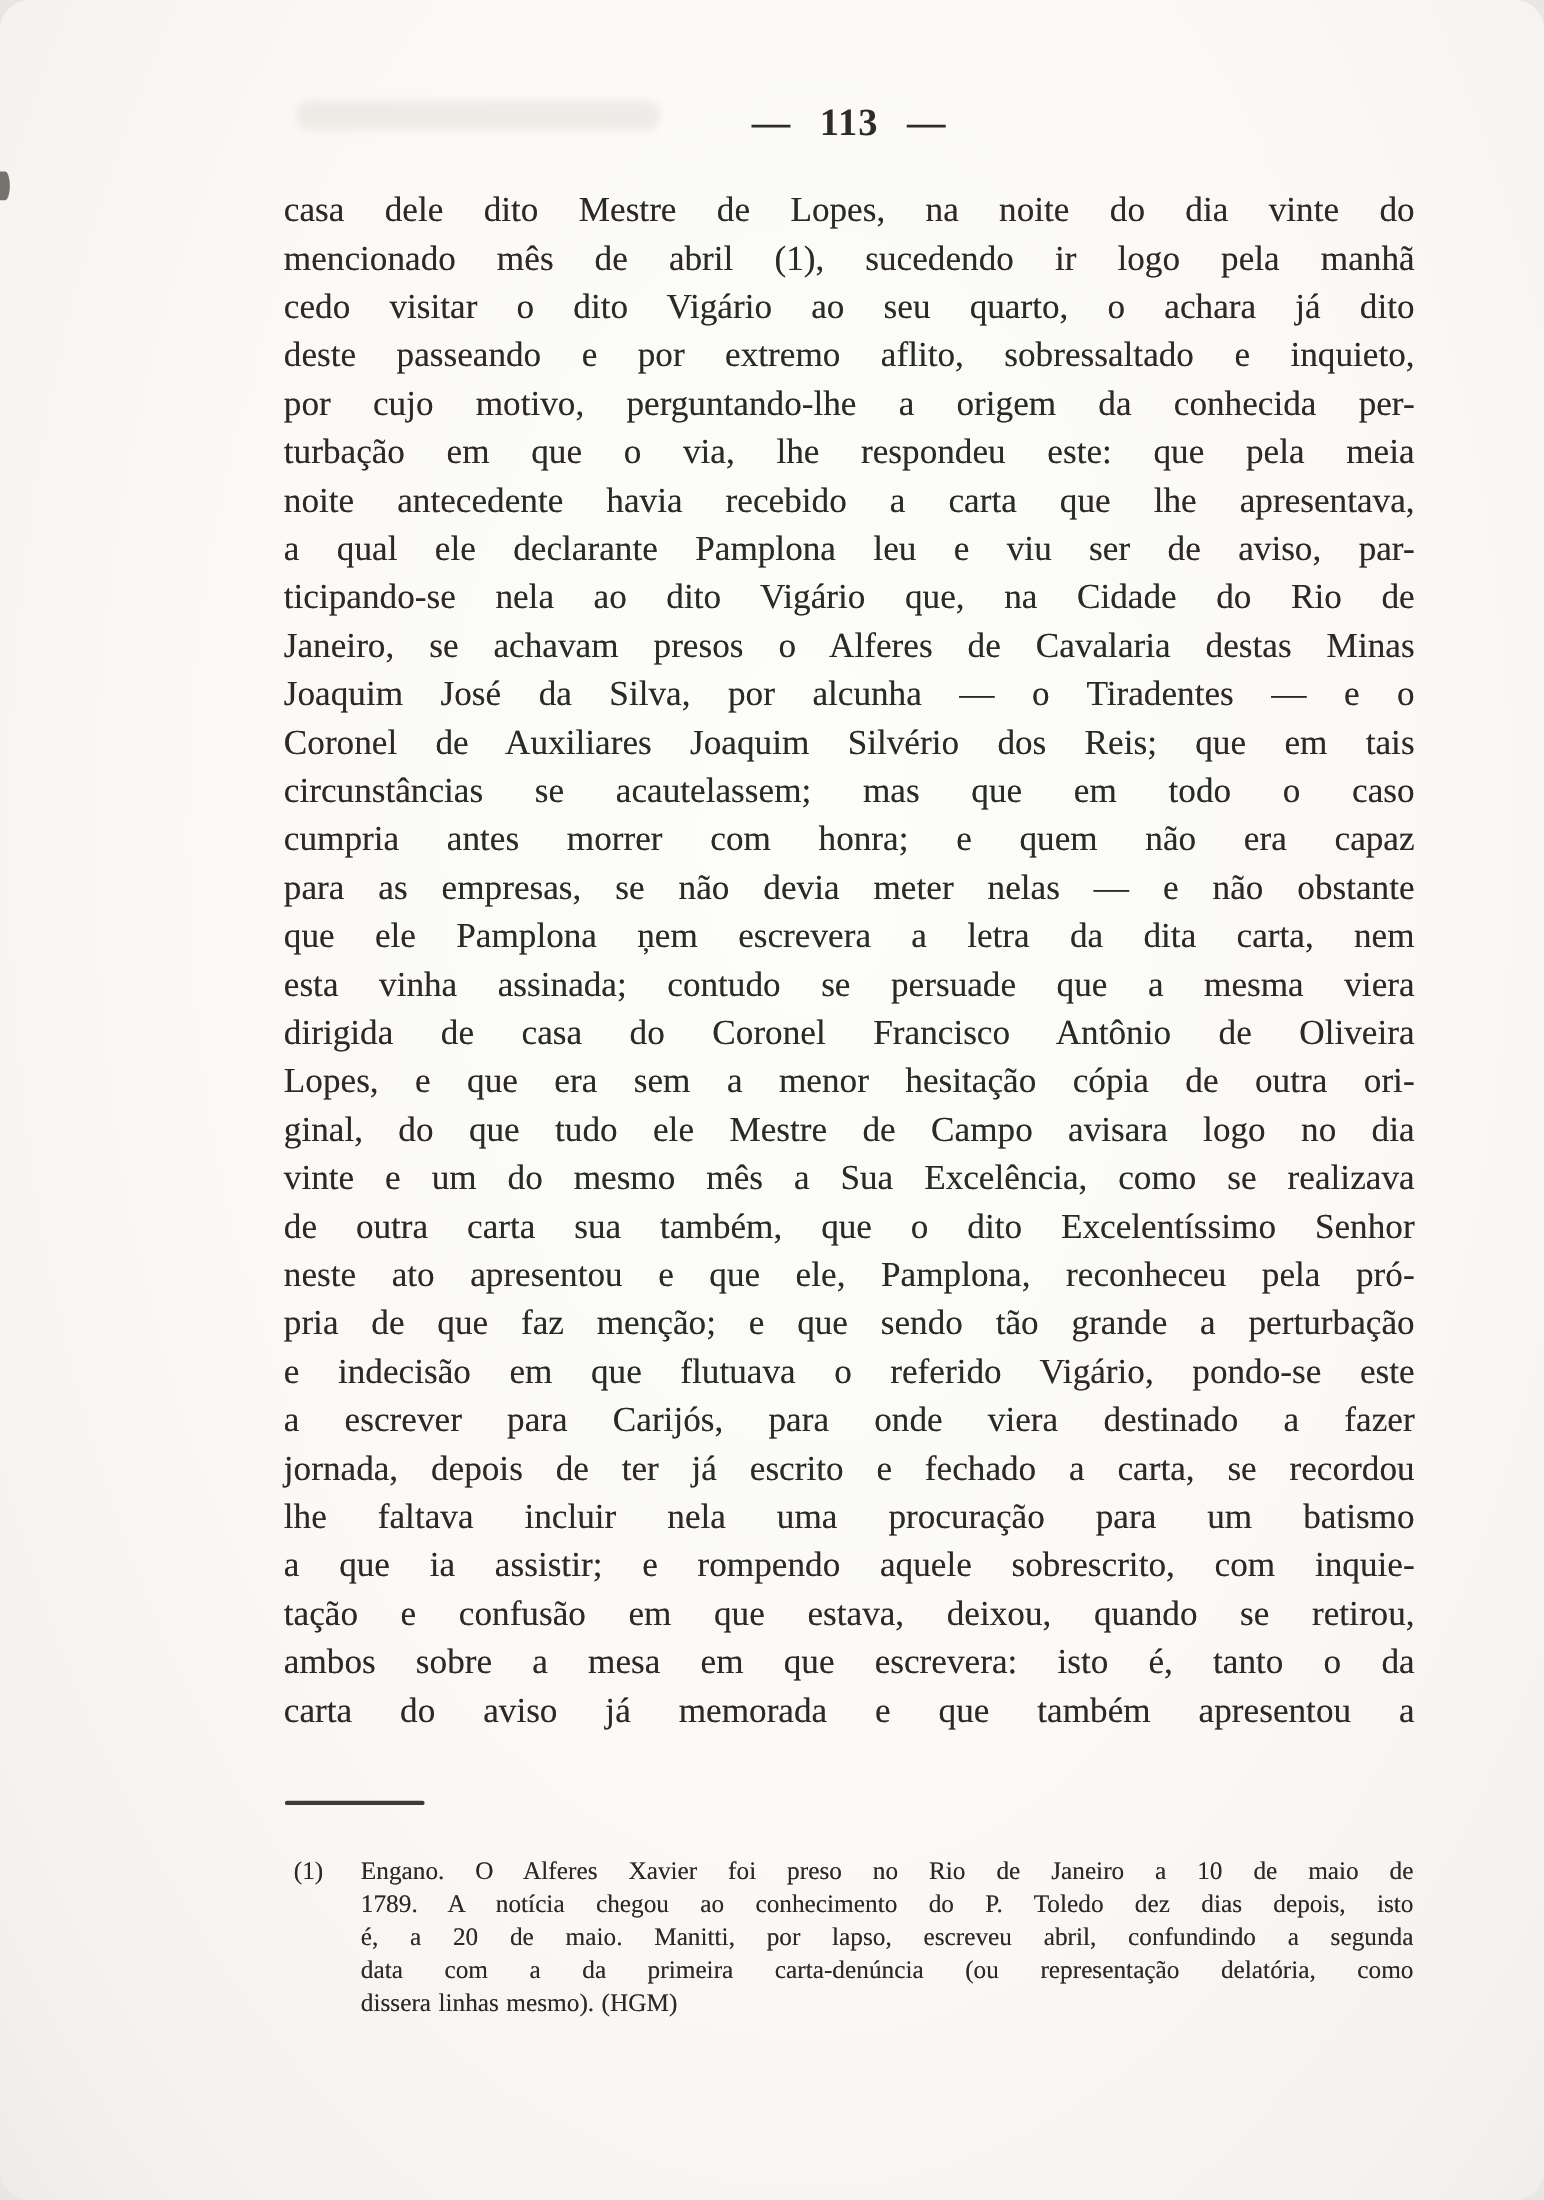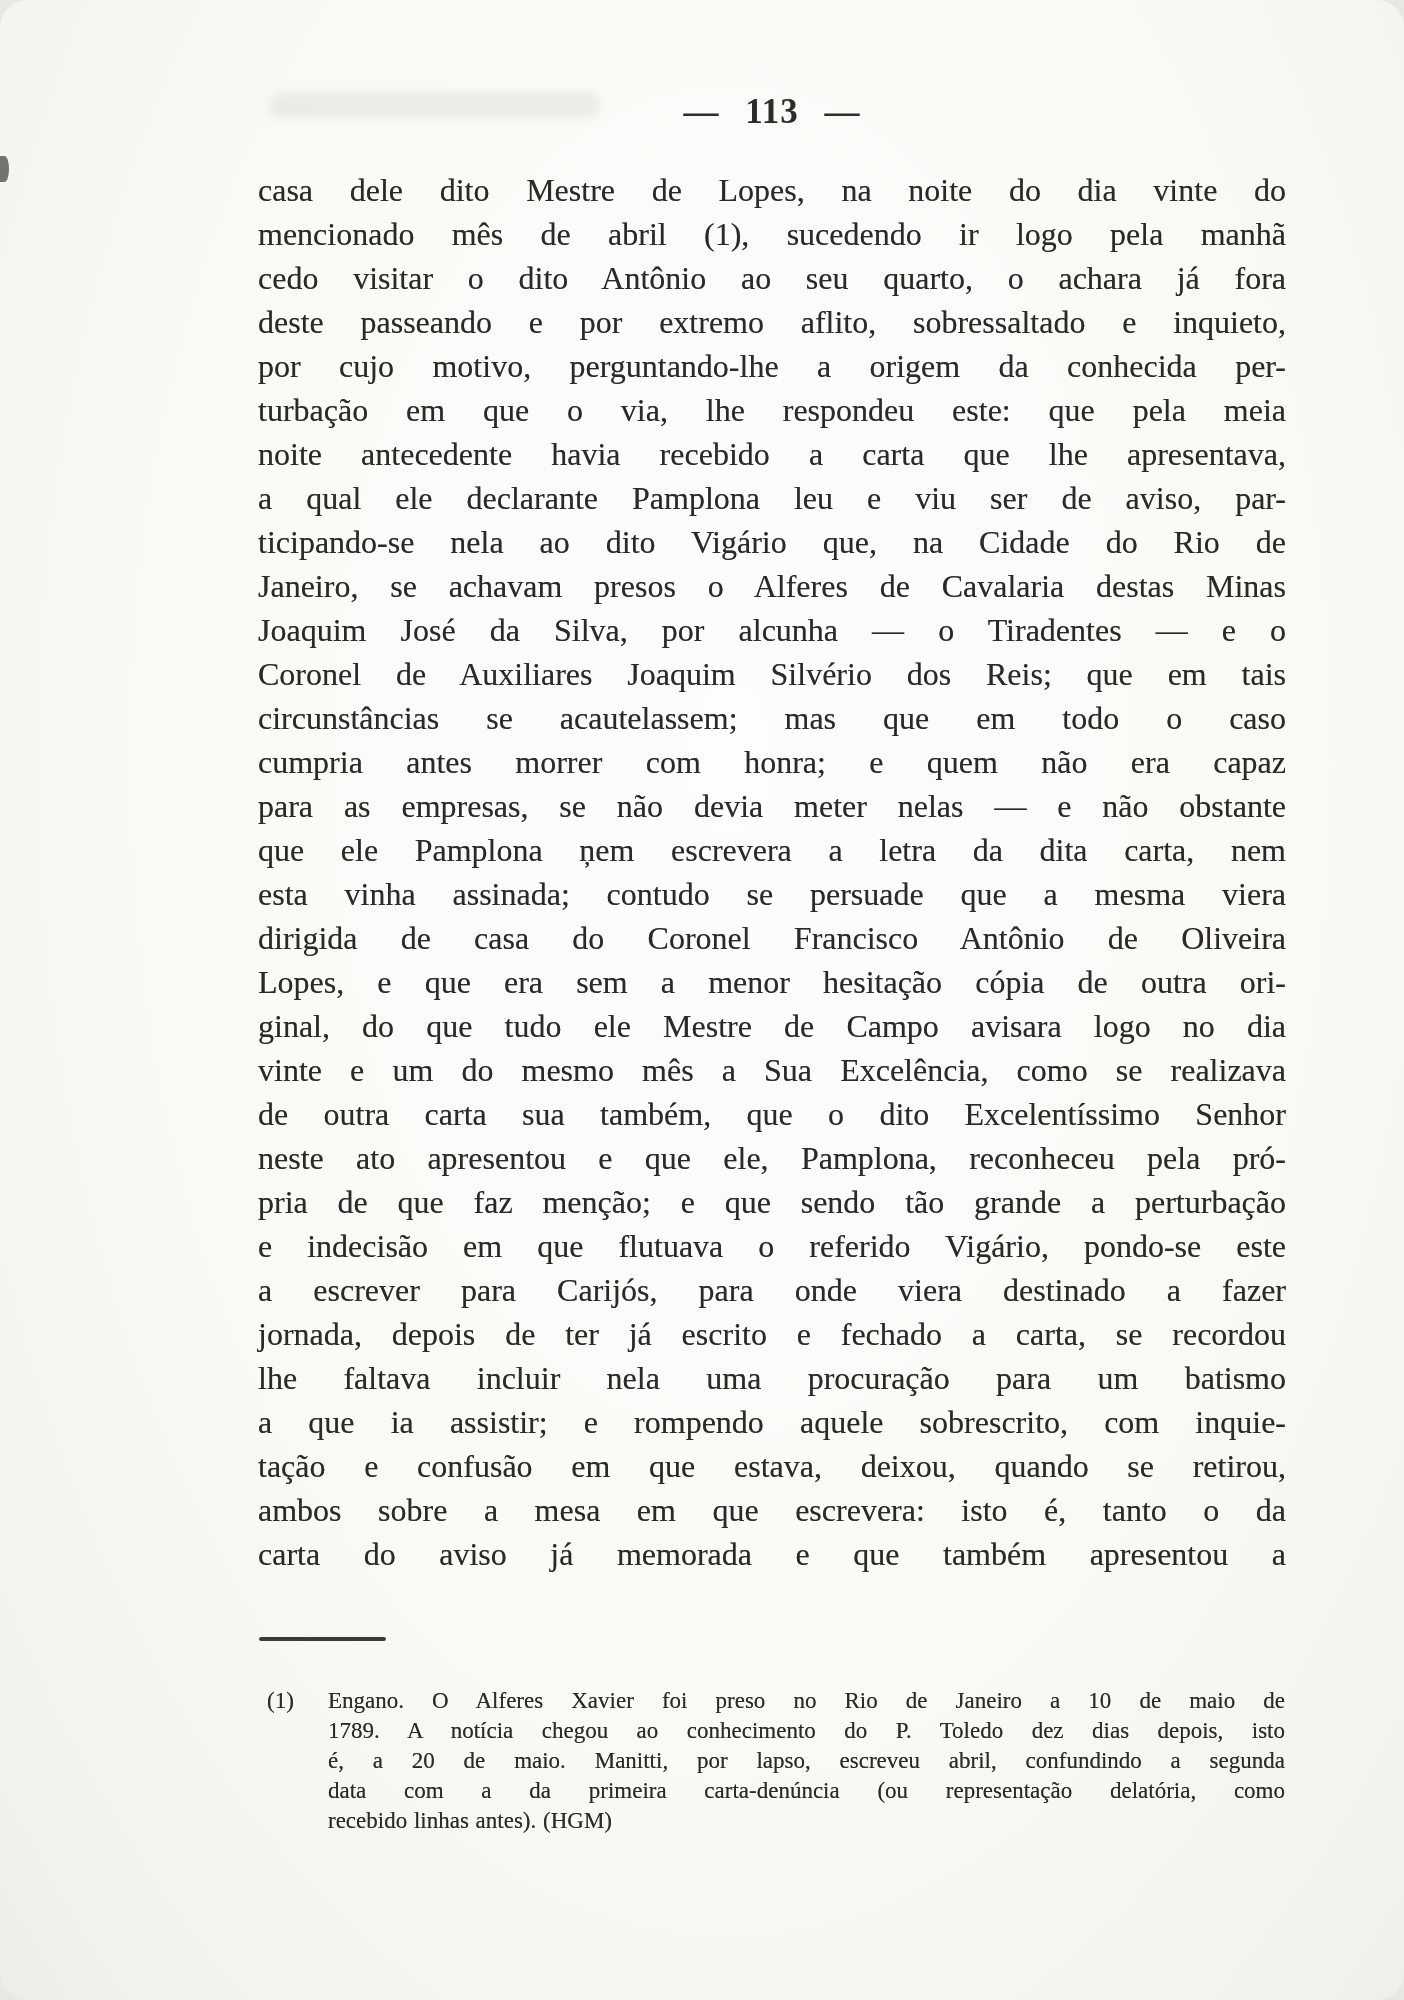--- a/index.html
+++ b/index.html
@@ -119,21 +119,21 @@
 <div class="page">
 
   <div class="smudge"></div>
   <div class="edge-mark"></div>
 
   <div class="page-header">— 113 —</div>
 
   <div class="main-text">
     <div class="tline">casa dele dito Mestre de Lopes, na noite do dia vinte do</div>
     <div class="tline">mencionado mês de abril (1), sucedendo ir logo pela manhã</div>
-    <div class="tline">cedo visitar o dito Antônio ao seu quarto, o achara já fora</div>
+    <div class="tline">cedo visitar o dito Vigário ao seu quarto, o achara já dito</div>
     <div class="tline">deste passeando e por extremo aflito, sobressaltado e inquieto,</div>
     <div class="tline">por cujo motivo, perguntando-lhe a origem da conhecida per-</div>
     <div class="tline">turbação em que o via, lhe respondeu este: que pela meia</div>
     <div class="tline">noite antecedente havia recebido a carta que lhe apresentava,</div>
     <div class="tline">a qual ele declarante Pamplona leu e viu ser de aviso, par-</div>
     <div class="tline">ticipando-se nela ao dito Vigário que, na Cidade do Rio de</div>
     <div class="tline">Janeiro, se achavam presos o Alferes de Cavalaria destas Minas</div>
     <div class="tline">Joaquim José da Silva, por alcunha — o Tiradentes — e o</div>
     <div class="tline">Coronel de Auxiliares Joaquim Silvério dos Reis; que em tais</div>
     <div class="tline">circunstâncias se acautelassem; mas que em todo o caso</div>
@@ -162,16 +162,16 @@
 
   <div class="footnote">
     <div class="fline">
       <span class="fn-marker">(1)</span><span>Engano. O Alferes Xavier foi preso no Rio de Janeiro a 10 de maio de</span>
     </div>
     <div class="fline">1789. A notícia chegou ao conhecimento do P. Toledo dez dias depois, isto</div>
     <div class="fline">
       <span>é, a 20 de maio. Manitti, por lapso, escreveu </span><span class="it">abril</span><span>, confundindo a segunda</span>
     </div>
     <div class="fline">data com a da primeira carta-denúncia (ou representação delatória, como</div>
-    <div class="fline last">recebido linhas antes). (HGM)</div>
+    <div class="fline last">dissera linhas mesmo). (HGM)</div>
   </div>
 
 </div>
 
 </body></html>

